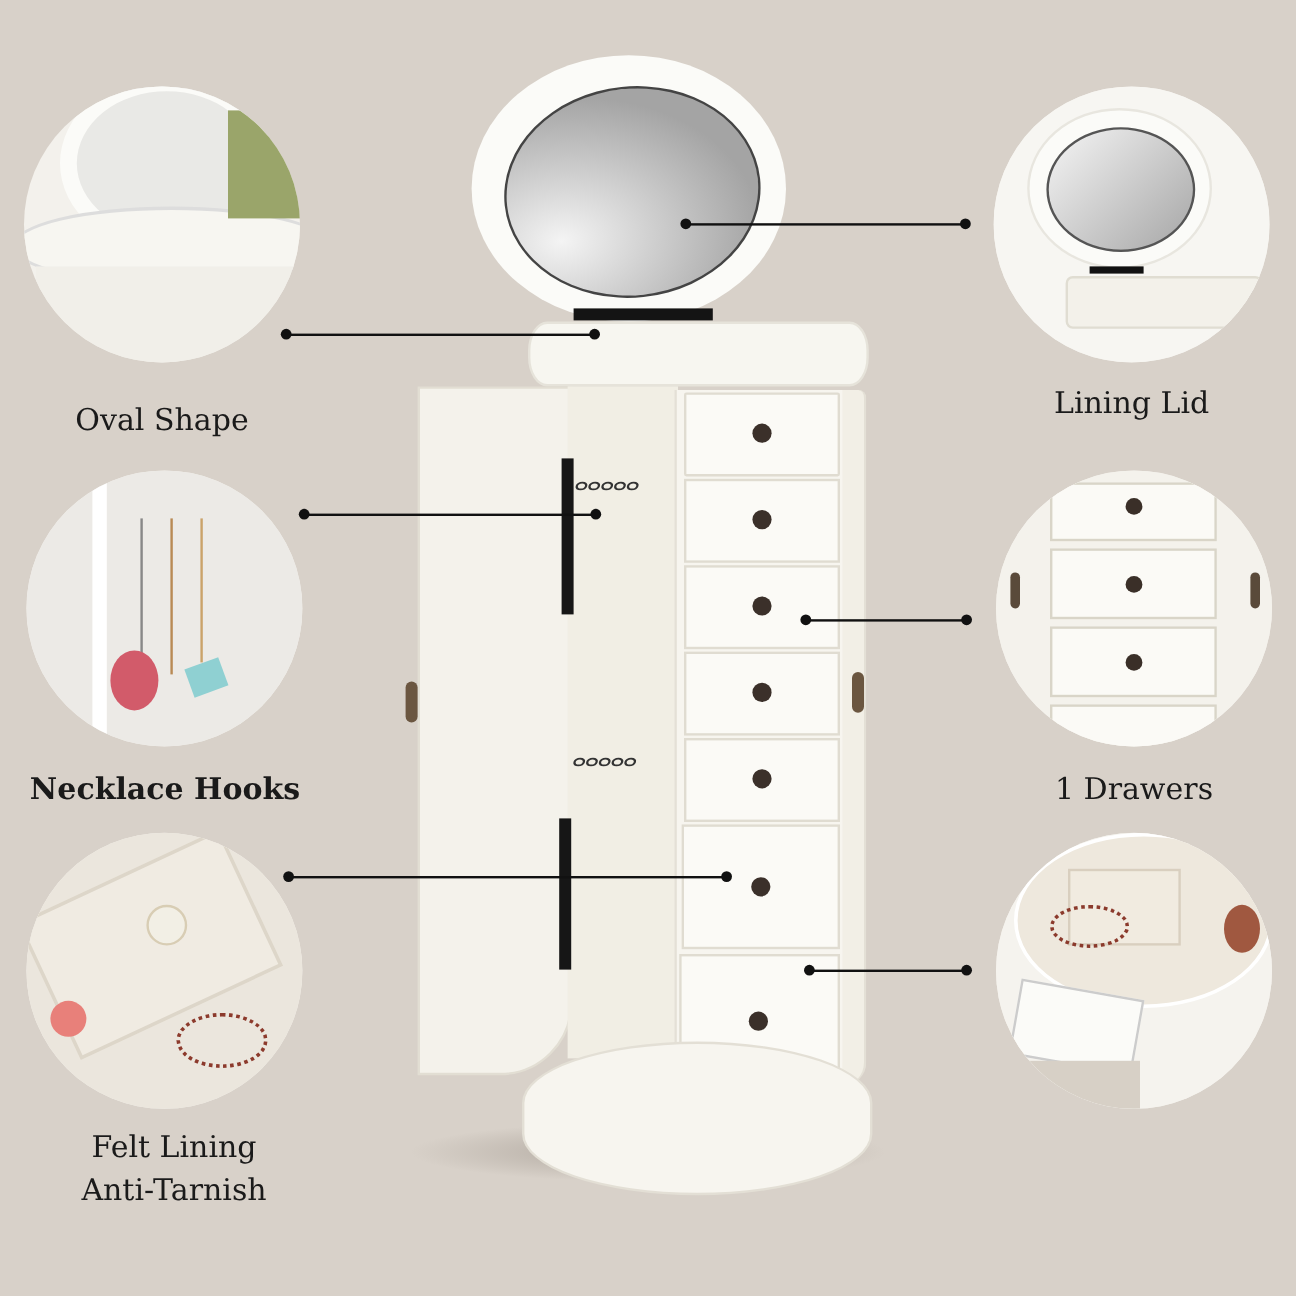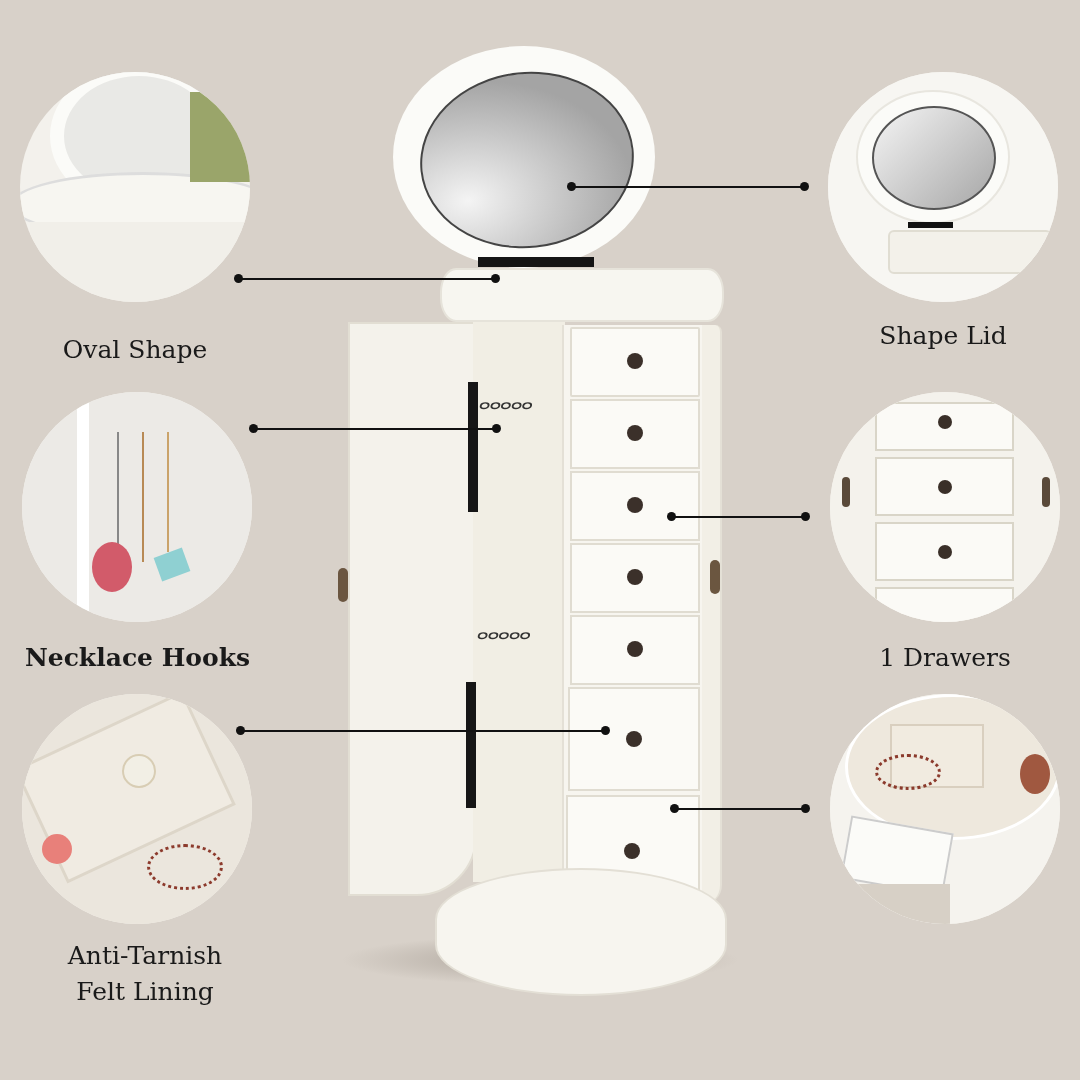--- a/index.html
+++ b/index.html
@@ -33,32 +33,32 @@
 <div class="label" style="left:10px;top:640px;width:255px;font-weight:bold;">Necklace Hooks</div>
 
 <div class="circle" style="left:22px;top:694px;">
   <div class="abs" style="left:0;top:0;width:230px;height:230px;background:#ebe6dd;"></div>
   <div class="abs" style="left:10px;top:30px;width:180px;height:120px;border:3px solid #ddd6c9;background:#f0ebe2;transform:rotate(-25deg);"></div>
   <div class="abs" style="left:100px;top:60px;width:30px;height:30px;border-radius:50%;background:#f2efe5;border:2px solid #d8cdb4;"></div>
   <div class="abs" style="left:20px;top:140px;width:30px;height:30px;border-radius:50%;background:#e8807a;"></div>
   <div class="abs" style="left:125px;top:150px;width:70px;height:40px;border-radius:50%;border:3px dotted #8c3a2c;"></div>
 </div>
 <div class="label" style="left:20px;top:938px;width:250px;">
+  <div>Felt Lining</div>
   <div>Anti-Tarnish</div>
-  <div>Felt Lining</div>
 </div>
 
 <div class="circle" style="left:828px;top:72px;">
   <div class="abs" style="left:0;top:0;width:230px;height:230px;background:#f7f6f2;"></div>
   <div class="abs" style="left:28px;top:18px;width:150px;height:130px;border-radius:50%;background:#fbfbf8;border:2px solid #e8e6df;"></div>
   <div class="abs" style="left:44px;top:34px;width:120px;height:100px;border-radius:50%;background:linear-gradient(135deg,#f5f5f5,#a6a6a6);border:2px solid #555;"></div>
   <div class="abs" style="left:80px;top:150px;width:45px;height:6px;background:#111;"></div>
   <div class="abs" style="left:60px;top:158px;width:160px;height:40px;background:#f3f1ea;border:2px solid #e0ddd2;border-radius:6px;"></div>
 </div>
-<div class="label" style="left:828px;top:318px;width:230px;">Shape Lid</div>
+<div class="label" style="left:828px;top:318px;width:230px;">Lining Lid</div>
 
 <div class="circle" style="left:830px;top:392px;">
   <div class="abs" style="left:0;top:0;width:230px;height:230px;background:#f4f2ec;"></div>
   <div class="abs" style="left:45px;top:10px;width:135px;height:45px;border:2px solid #d9d5c8;background:#fbfaf6;"></div>
   <div class="abs" style="left:45px;top:65px;width:135px;height:55px;border:2px solid #d9d5c8;background:#fbfaf6;"></div>
   <div class="abs" style="left:45px;top:130px;width:135px;height:55px;border:2px solid #d9d5c8;background:#fbfaf6;"></div>
   <div class="abs" style="left:45px;top:195px;width:135px;height:40px;border:2px solid #d9d5c8;background:#fbfaf6;"></div>
   <div class="abs" style="left:108px;top:23px;width:14px;height:14px;border-radius:50%;background:#3a2f28;"></div>
   <div class="abs" style="left:108px;top:88px;width:14px;height:14px;border-radius:50%;background:#3a2f28;"></div>
   <div class="abs" style="left:108px;top:153px;width:14px;height:14px;border-radius:50%;background:#3a2f28;"></div>

